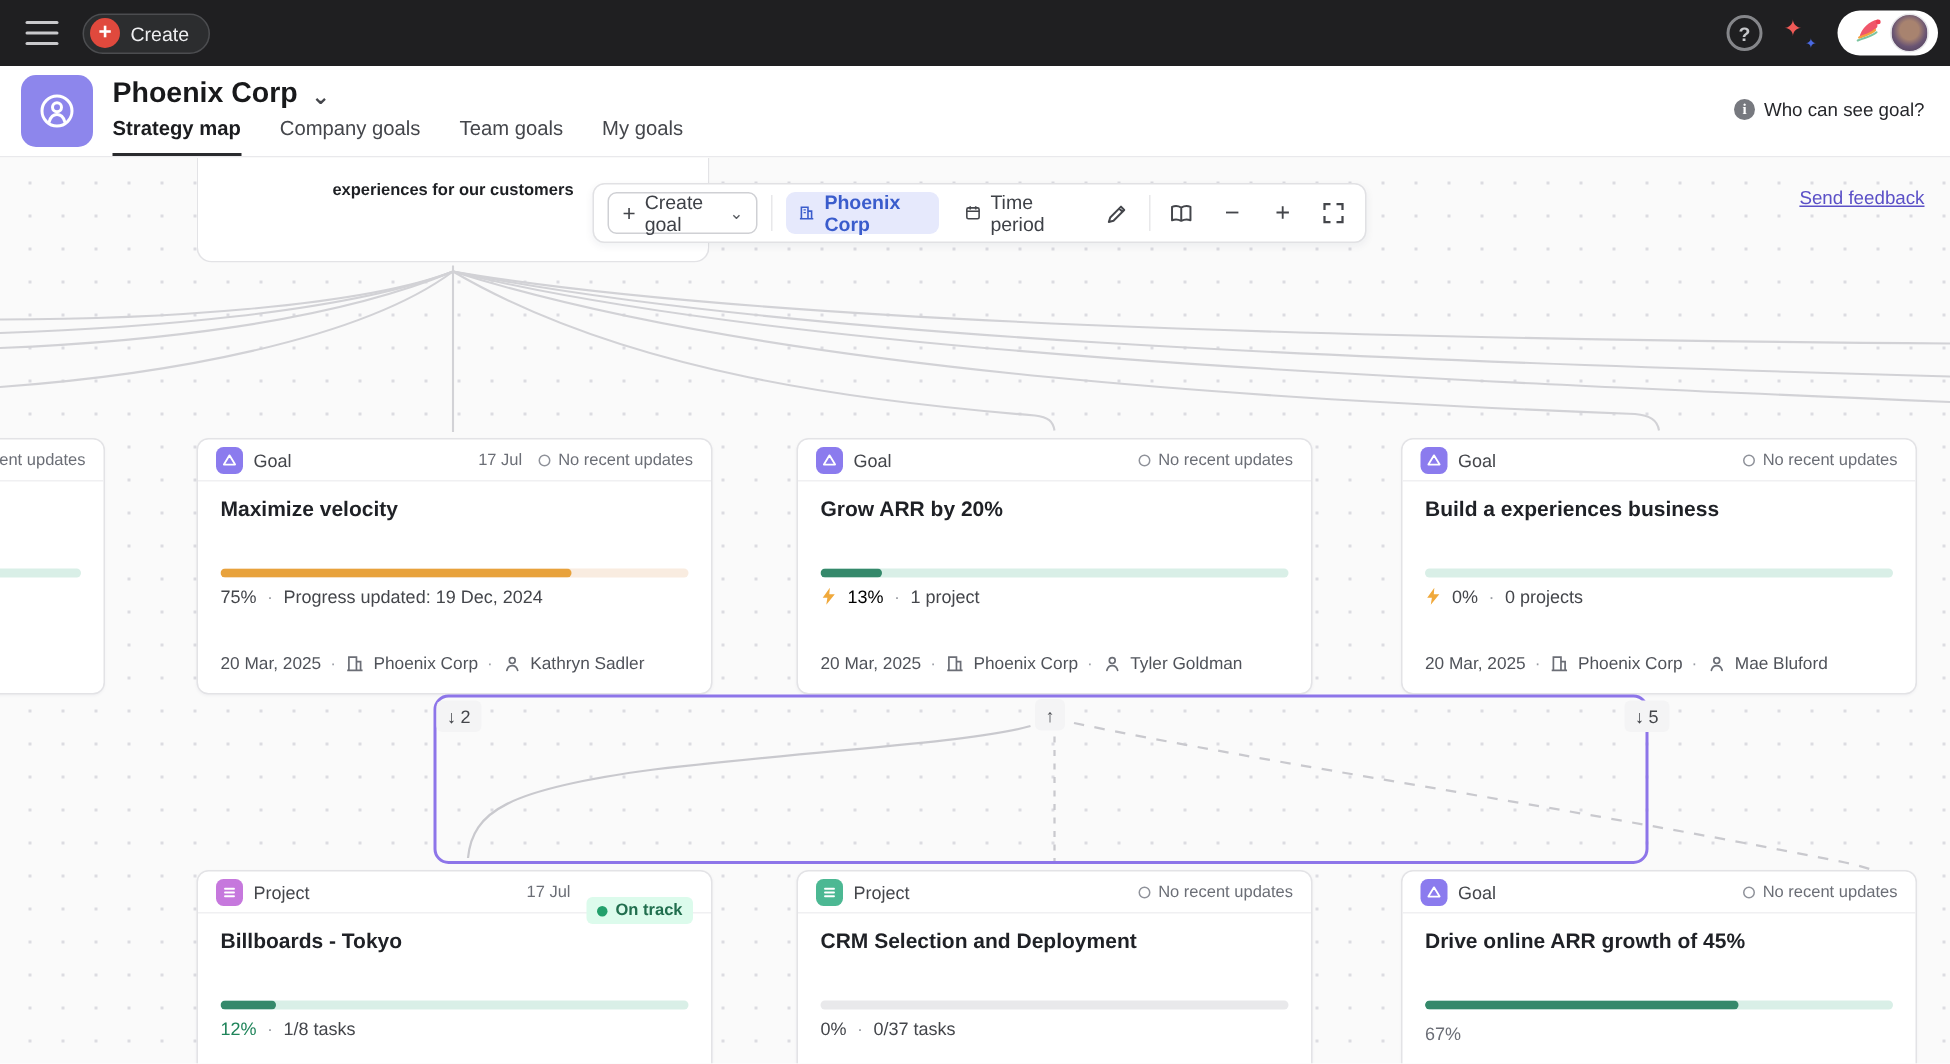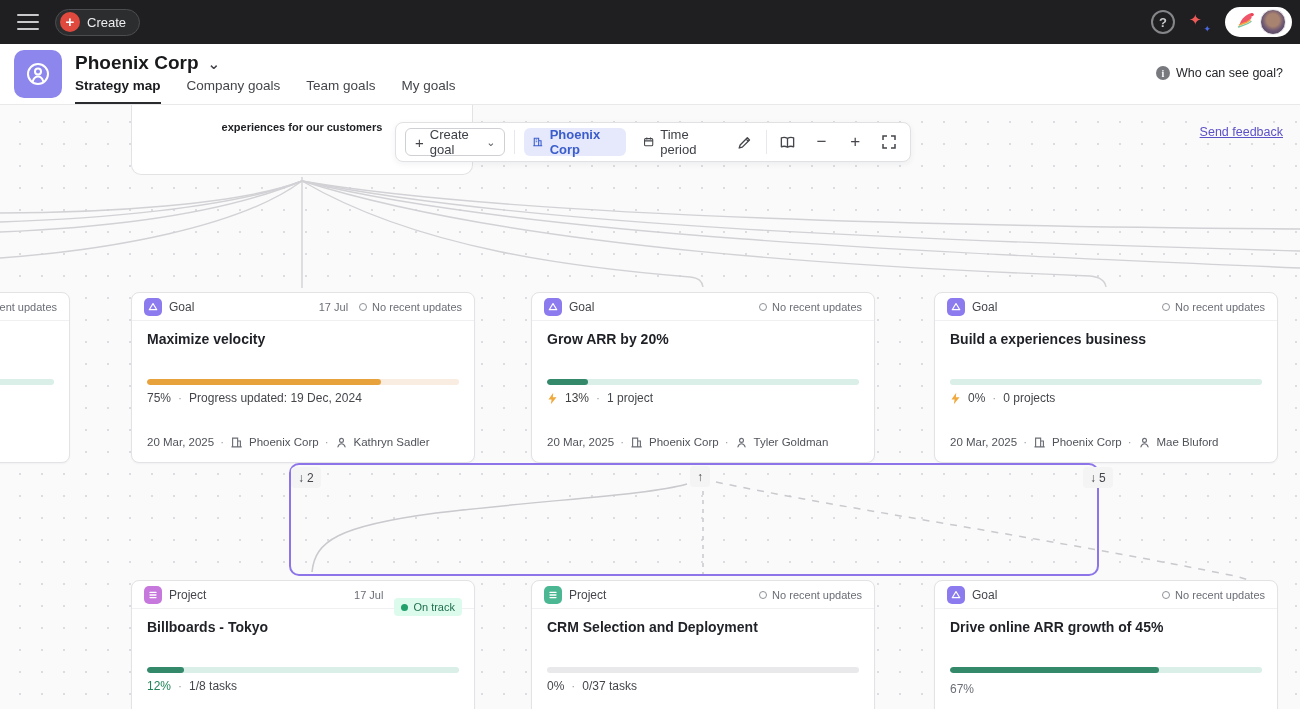--- a/index.html
+++ b/index.html
@@ -65,30 +65,30 @@
   .card-header { height:28px; display:flex; align-items:center; padding:0 12px; gap:7px; border-bottom:1px solid #f0f0f2; }
   .type-icon { width:18px; height:18px; border-radius:5px; display:flex; align-items:center; justify-content:center; flex:0 0 auto; }
   .type-icon.goal { background:#8b7bee; }
   .type-icon.project-purple { background:#c678dd; }
   .type-icon.project-green { background:#4cb893; }
   .type-label { font-size:12px; color:#44464b; }
   .card-header .spacer { flex:1; }
   .meta-date { font-size:11px; color:#6b6e76; margin-right:4px; }
   .status-plain { display:flex; align-items:center; gap:5px; font-size:11px; color:#6b6e76; }
   .ring { width:8px; height:8px; border:1.5px solid #8f929a; border-radius:50%; display:inline-block; }
-  .ontrack { display:flex; align-items:center; gap:5px; font-size:11px; font-weight:400; color:#216e4e; background:#dcfbec; border-radius:4px; padding:3px 7px;margin-top:25px; }
+  .ontrack { display:flex; align-items:center; gap:5px; font-size:11px; font-weight:700; color:#216e4e; background:#dcfbec; border-radius:4px; padding:3px 7px;margin-top:25px; }
   .ontrack .dot { width:7px; height:7px; border-radius:50%; background:#22a06b; }
   .card-title { position:absolute; left:15px; top:38px; right:15px; font-size:14px; font-weight:700; color:#1f2126; }
   .bar { position:absolute; left:15px; right:15px; top:86px; height:6px; border-radius:3px; overflow:hidden; }
   .fill { height:100%; border-radius:3px; }
-  .stats { position:absolute; left:15px; top:98px; display:flex; align-items:flex-end; gap:7px; font-size:12px; color:#44464b; }
+  .stats { position:absolute; left:15px; top:98px; display:flex; align-items:flex-start; gap:7px; font-size:12px; color:#44464b; }
   .stats .pct { font-weight:400; }
   .stats .dot-sep, .footer .dot-sep { color:#9a9da4; }
   .bolt { display:flex; }
-  .footer { position:absolute; left:15px; top:143px; display:flex; align-items:flex-start; gap:6px; font-size:11.5px; color:#50535a; white-space:nowrap; }
+  .footer { position:absolute; left:15px; top:143px; display:flex; align-items:center; gap:6px; font-size:11.5px; color:#50535a; white-space:nowrap; }
   .footer svg { flex:0 0 auto; }
 
   
   .sel-box { position:absolute; left:289px; top:358px; width:810px; height:113px; border:2px solid #8d75e9; border-radius:10px; }
   .sel-chip { position:absolute; background:#f4f4f5; border-radius:4px; height:21px; display:flex; align-items:center; justify-content:center; gap:3px; font-size:12px; color:#44464b; padding:0 7px; cursor:pointer; }
   .sel-chip .arrow { font-size:12px; color:#44464b; }
 </style>
 </head>
 <body>
 
@@ -291,21 +291,21 @@
       <div class="card-title">Grow ARR by 20%</div>
       <div class="bar" style="background: rgb(217, 239, 231);">
         <div class="fill" style="width: 13%; background: rgb(53, 137, 107);"></div>
       </div>
       <div class="stats">
         <span class="bolt">
             <svg width="11" height="13" viewBox="0 0 12 14">
               <path d="M6.8 0.8 L1.6 8 H5 L4.2 13.2 L10.4 5.6 H6.4 Z" fill="#f0a93c"></path>
             </svg>
           </span>
-        <span class="pct" style="color: #404040;">13%</span>
+        <span class="pct" style="color: #000000;">13%</span>
         <span class="dot-sep">·</span>
         <span>1 project</span>
       </div>
       <div class="footer">
         <span>20 Mar, 2025</span>
           <span class="dot-sep">·</span>
         <svg width="13" height="13" viewBox="0 0 16 16">
             <path d="M3.2 13.4 V2.6 h6.2 v10.8 M9.4 6.2 h3.4 v7.2 M1.8 13.4 h12.6" fill="none" stroke="#6b6e76" stroke-width="1.4"></path>
           </svg>
         <span>Phoenix Corp</span>

